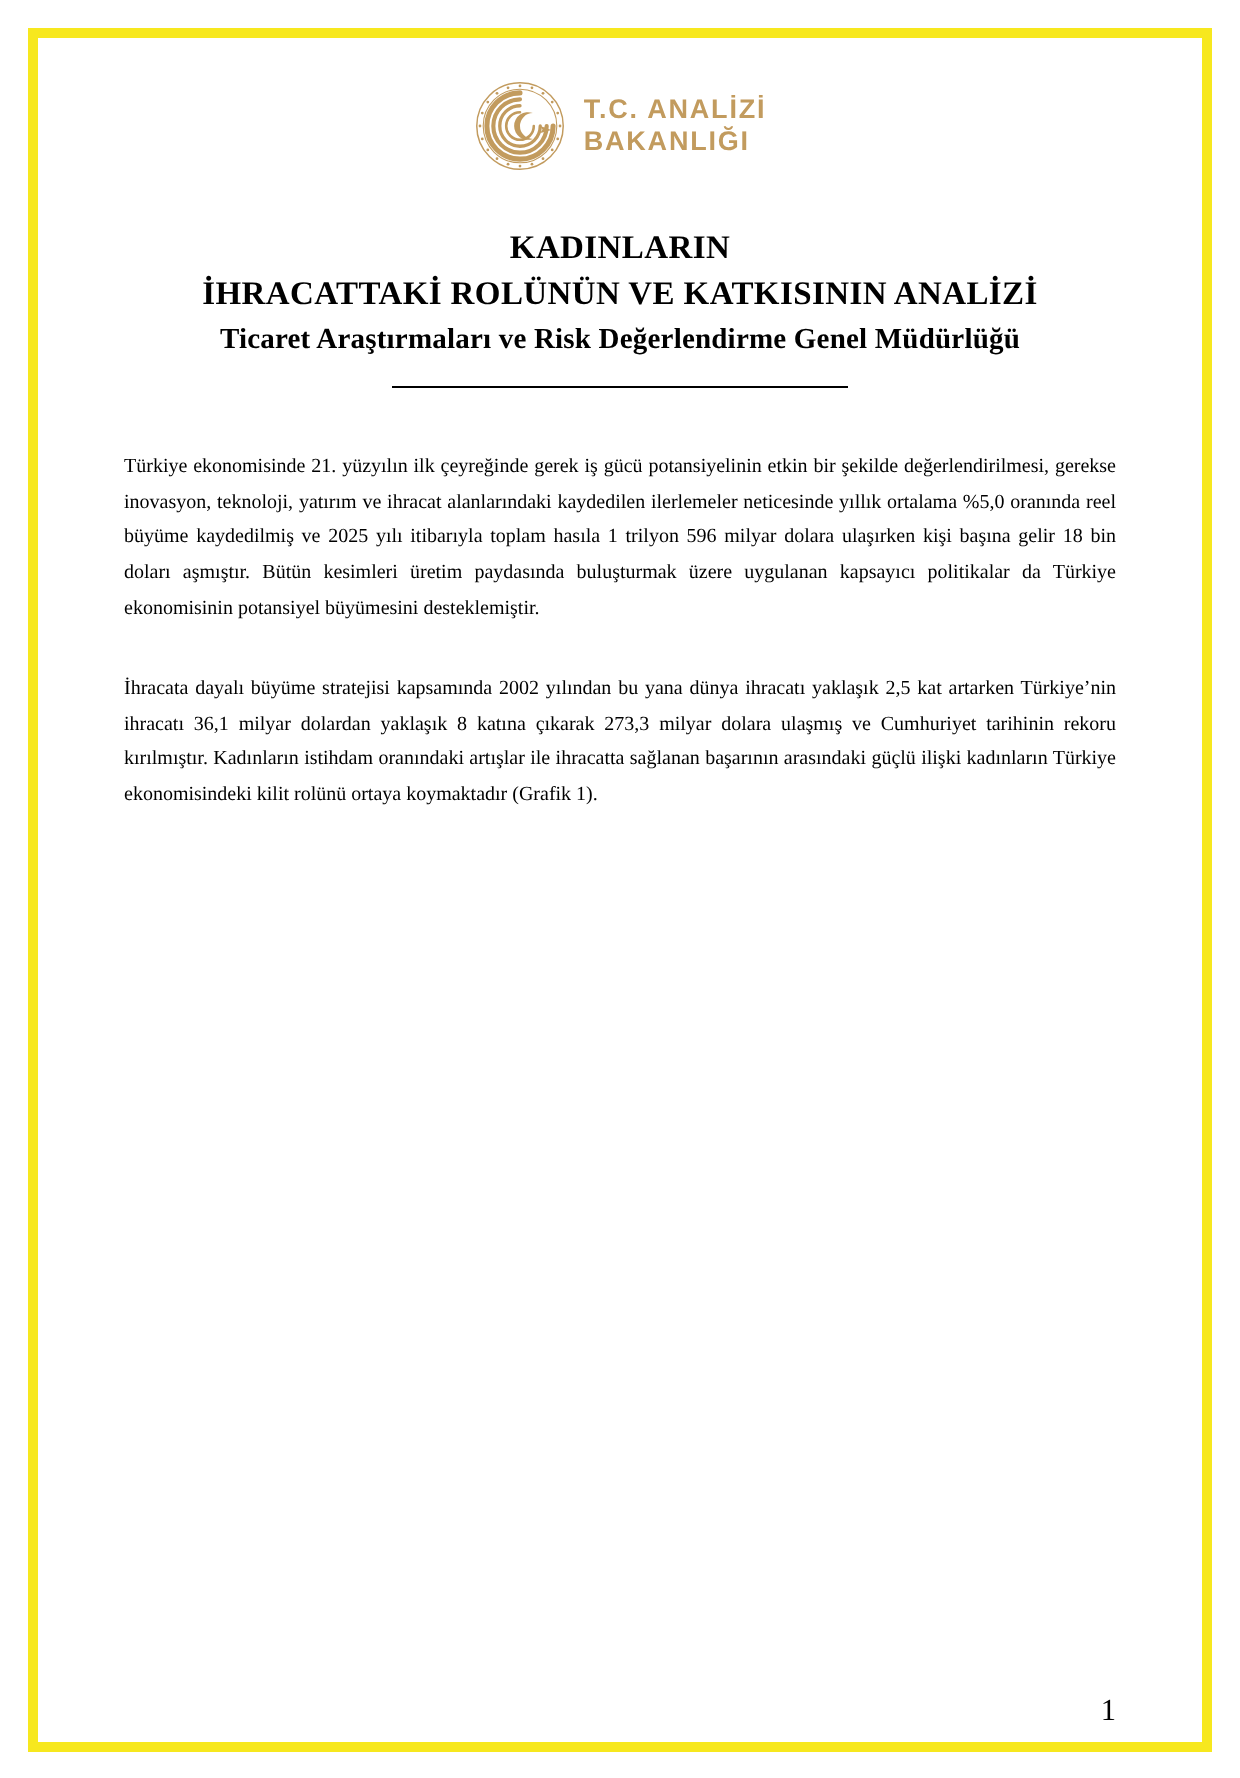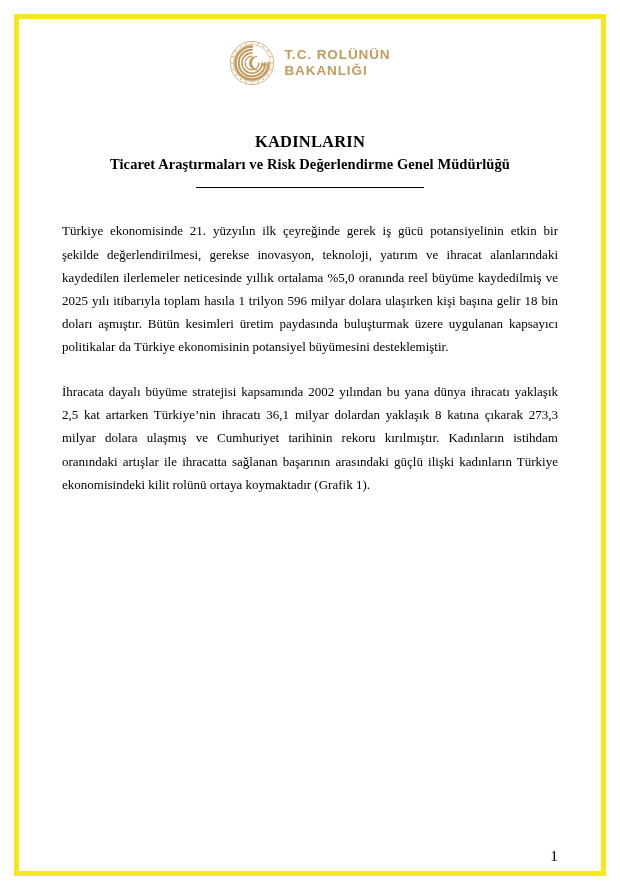--- a/index.html
+++ b/index.html
@@ -78,21 +78,21 @@
   .doc-title {
     margin: 0;
     text-align: center;
     font-weight: bold;
     font-size: 16.5px;
     letter-spacing: 0.2px;
     line-height: 1.42;
   }
 
   .title-block {
-    margin-top: 41px;
+    margin-top: 23px;
   }
 
   .doc-subtitle {
     margin: 3px 0 0 0;
     text-align: center;
     font-weight: bold;
     font-size: 14.5px;
     letter-spacing: 0.1px;
   }
 
@@ -106,21 +106,21 @@
 
   
   .body-copy {
     margin-top: 31px;
   }
 
   .body-copy p {
     margin: 0 0 22px 0;
     text-align: justify;
     text-justify: inter-word;
-    font-size: 13px;
+    font-size: 10px;
     line-height: 1.78;
     hyphens: none;
   }
 
   .body-copy p:last-child {
     margin-bottom: 0;
   }
 
   
   .page-number {
@@ -172,27 +172,28 @@
             <path d="M 86 50 A 36 36 0 1 1 50 14" stroke-width="5.5" stroke-linecap="round"></path>
             <path d="M 79 50 A 29 29 0 1 1 50 21" stroke-width="4.5" stroke-linecap="round"></path>
             <path d="M 72 50 A 22 22 0 1 1 50 28" stroke-width="3.6" stroke-linecap="round"></path>
             <path d="M 65 50 A 15 15 0 1 1 50 35" stroke-width="2.8" stroke-linecap="round"></path>
           </g>
           <path d="M 64 36 A 15 15 0 1 0 64 64 A 12 12 0 1 1 64 36 Z" fill="#C29B5E"></path>
           <path d="M 72 50 l 4.6 1.6 l 3 -3.9 l -0.2 4.9 l 4.6 1.7 l -4.7 1.4 l -0.4 4.9 l -2.8 -4 l -4.7 1.2 l 3.1 -3.8 Z" fill="#C29B5E"></path>
         </svg>
       </span>
       <span class="logo-wordmark">
-        <span class="logo-line">T.C. ROLÜNÜN</span>
+        <span class="logo-line">T.C. ANALİZİ</span>
         <span class="logo-line">BAKANLIĞI</span>
       </span>
     </div>
 
     <div class="title-block">
       <h1 class="doc-title">KADINLARIN</h1>
+      <h1 class="doc-title">İHRACATTAKİ ROLÜNÜN VE KATKISININ ANALİZİ</h1>
       <p class="doc-subtitle">Ticaret Araştırmaları ve Risk Değerlendirme Genel Müdürlüğü</p>
       <hr class="title-rule">
     </div>
 
     <div class="body-copy">
       <p>Türkiye ekonomisinde 21. yüzyılın ilk çeyreğinde gerek iş gücü potansiyelinin etkin bir şekilde değerlendirilmesi, gerekse inovasyon, teknoloji, yatırım ve ihracat alanlarındaki kaydedilen ilerlemeler neticesinde yıllık ortalama %5,0 oranında reel büyüme kaydedilmiş ve 2025 yılı itibarıyla toplam hasıla 1 trilyon 596 milyar dolara ulaşırken kişi başına gelir 18 bin doları aşmıştır. Bütün kesimleri üretim paydasında buluşturmak üzere uygulanan kapsayıcı politikalar da Türkiye ekonomisinin potansiyel büyümesini desteklemiştir.</p>
       <p>İhracata dayalı büyüme stratejisi kapsamında 2002 yılından bu yana dünya ihracatı yaklaşık 2,5 kat artarken Türkiye’nin ihracatı 36,1 milyar dolardan yaklaşık 8 katına çıkarak 273,3 milyar dolara ulaşmış ve Cumhuriyet tarihinin rekoru kırılmıştır. Kadınların istihdam oranındaki artışlar ile ihracatta sağlanan başarının arasındaki güçlü ilişki kadınların Türkiye ekonomisindeki kilit rolünü ortaya koymaktadır (Grafik 1).</p>
     </div>
 
   </div>

